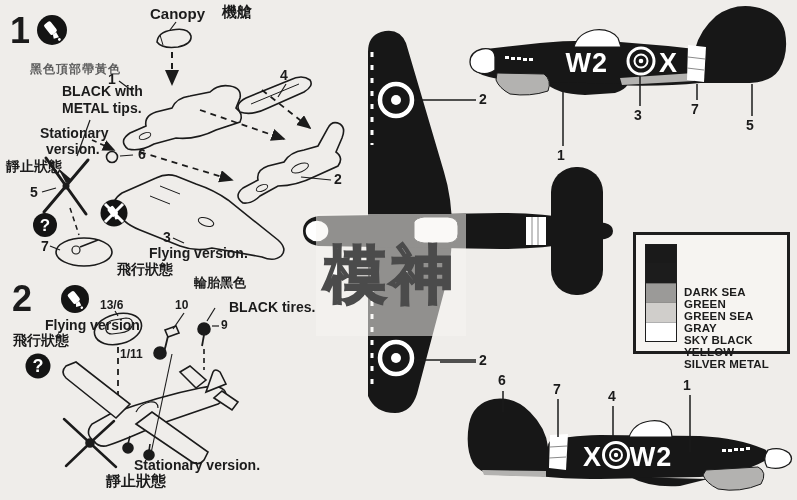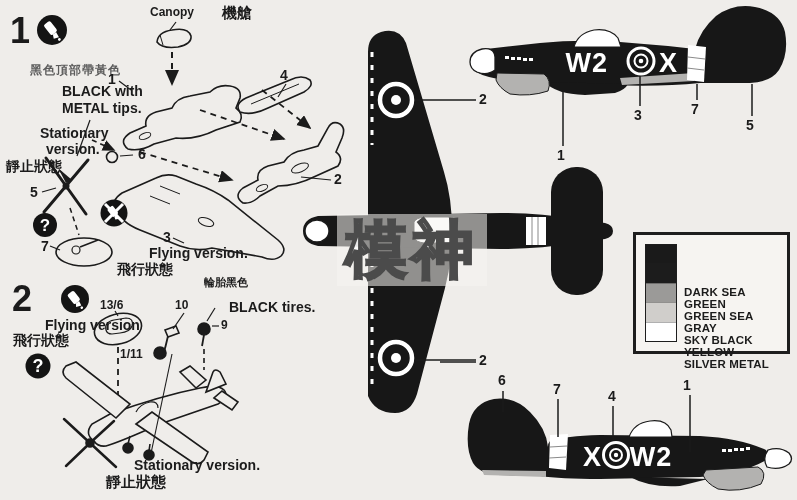--- a/index.html
+++ b/index.html
@@ -1,26 +1,26 @@
 <!DOCTYPE html>
 <html><head>
 <meta charset="utf-8">
 <style>
   html,body{margin:0;padding:0;background:#888;}
   #sheet{position:relative;width:797px;height:500px;background:#efedea;overflow:hidden;
          font-family:"Liberation Sans","DejaVu Sans",sans-serif;color:#1b1b1b;}
   svg{position:absolute;left:0;top:0;}
   .lbl{position:absolute;font-weight:bold;line-height:1.05;white-space:nowrap;}
-  .cn{font-family:Liberation Serif, serif;}
+  .cn{font-family:Liberation Mono, monospace;}
   .stepnum{font-size:36px;}
   .call{font-size:14px;}
   .small{font-size:12px;}
   .med{font-size:14px;padding-left:32px;}
   .gray{color:#5c5c5c;letter-spacing:1px;}
-  #watermark{position:absolute;left:337px;top:214px;width:150px;height:72px;
+  #watermark{position:absolute;left:316px;top:214px;width:150px;height:122px;
     background:rgba(246,244,241,.55);display:flex;align-items:center;justify-content:center;
     font-size:62px;font-weight:bold;letter-spacing:5px;color:rgba(252,252,252,.82);
     -webkit-text-stroke:2.5px #4b4b4b;}
   #legend{position:absolute;left:633px;top:232px;width:157px;height:122px;
     border:3px solid #1e1e1e;background:#f6f4f1;box-sizing:border-box;}
   #legend .strip{position:absolute;left:9px;top:9px;bottom:9px;width:30px;
     border:1.5px solid #1e1e1e;display:flex;flex-direction:column;}
   #legend .cell{flex:1;}
   #legend .cell + .cell{border-top:1px solid rgba(30,30,30,.35);}
   #legend .rows{position:absolute;left:48px;top:7px;right:4px;bottom:7px;
@@ -255,40 +255,40 @@
       <line x1="613" y1="406" x2="613" y2="440"></line>
       <line x1="690" y1="395" x2="690" y2="452"></line>
       <line x1="440" y1="362" x2="476" y2="362"></line>
     </g>
   </g>
 </svg>
 
 <div id="watermark" class="cn">模神</div>
 
 <div class="lbl stepnum" style="left:10px;top:12px">1</div>
-<div class="lbl" style="left:150px;top:6px;font-size:12px">Canopy</div>
+<div class="lbl" style="left:150px;top:6px;font-size:15px">Canopy</div>
 <div class="lbl cn" style="left:222px;top:6px;font-size:15px">機艙</div>
 <div class="lbl cn gray" style="left:30px;top:64px;font-size:12px">黑色頂部帶黃色</div>
 <div class="lbl med" style="left:30px;top:84px">BLACK with</div>
 <div class="lbl med" style="left:30px;top:101px">METAL tips.</div>
 <div class="lbl med" style="left:8px;top:126px">Stationary</div>
 <div class="lbl med" style="left:14px;top:142px">version.</div>
 <div class="lbl cn" style="left:6px;top:160px;font-size:14px">靜止狀態</div>
 <div class="lbl call" style="left:108px;top:72px">1</div>
 <div class="lbl call" style="left:280px;top:68px">4</div>
 <div class="lbl call" style="left:138px;top:147px">6</div>
 <div class="lbl call" style="left:30px;top:185px">5</div>
 <div class="lbl call" style="left:41px;top:239px">7</div>
 <div class="lbl call" style="left:163px;top:230px">3</div>
 <div class="lbl call" style="left:334px;top:172px">2</div>
 <div class="lbl med" style="left:117px;top:246px">Flying version.</div>
 <div class="lbl cn" style="left:117px;top:263px;font-size:14px">飛行狀態</div>
 
 <div class="lbl stepnum" style="left:12px;top:280px">2</div>
-<div class="lbl cn" style="left:204px;top:277px;font-size:11px">輪胎黑色</div>
+<div class="lbl cn" style="left:194px;top:277px;font-size:13px">輪胎黑色</div>
 <div class="lbl med" style="left:197px;top:300px">BLACK tires.</div>
 <div class="lbl med" style="left:13px;top:318px">Flying version</div>
 <div class="lbl cn" style="left:13px;top:334px;font-size:14px">飛行狀態</div>
 <div class="lbl small" style="left:100px;top:299px">13/6</div>
 <div class="lbl small" style="left:175px;top:299px">10</div>
 <div class="lbl small" style="left:221px;top:319px">9</div>
 <div class="lbl small" style="left:120px;top:348px">1/11</div>
 <div class="lbl med" style="left:102px;top:458px">Stationary version.</div>
 <div class="lbl cn" style="left:106px;top:475px;font-size:15px">靜止狀態</div>
 

